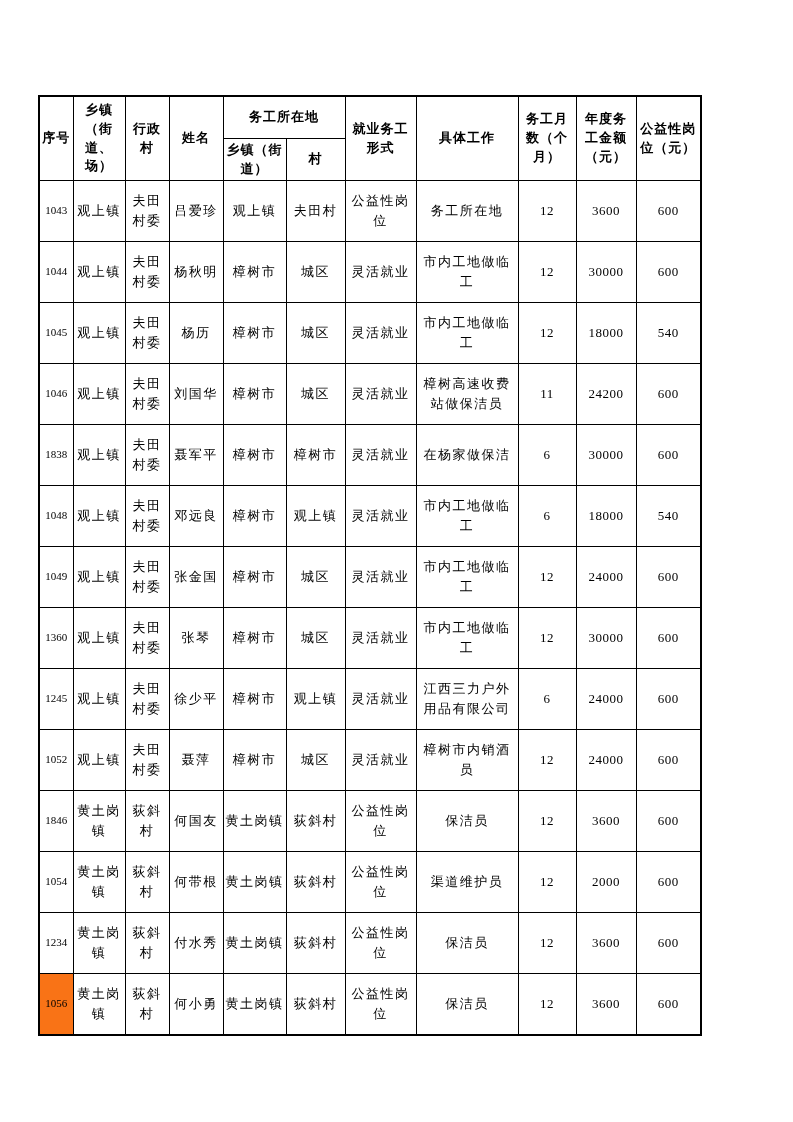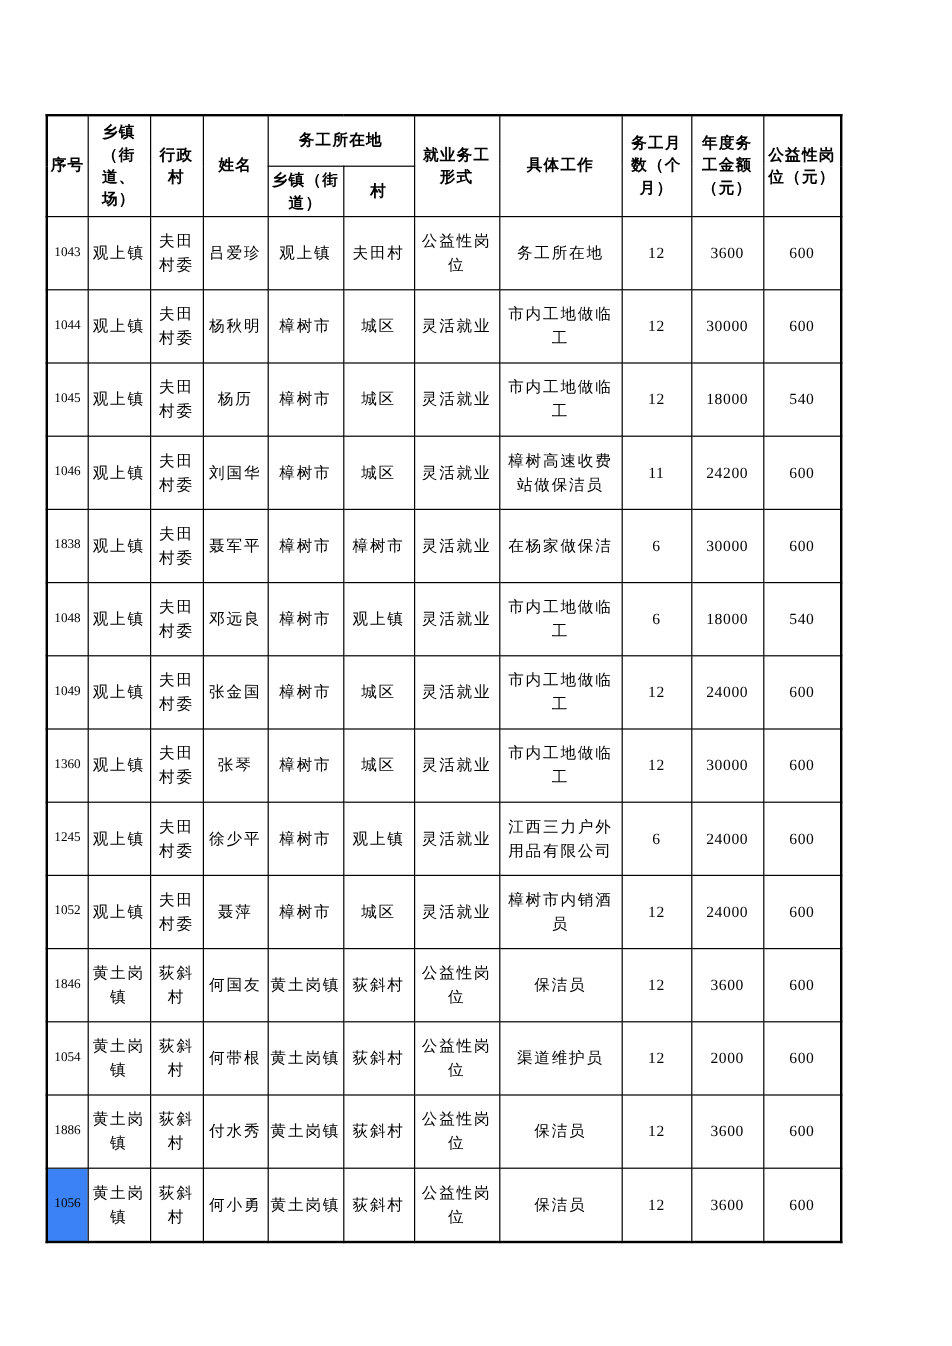--- a/index.html
+++ b/index.html
@@ -252,34 +252,34 @@
     <td>何带根</td>
     <td>黄土岗镇</td>
     <td>荻斜村</td>
     <td>公益性岗位</td>
     <td>渠道维护员</td>
     <td class="c-num">12</td>
     <td class="c-num">2000</td>
     <td class="c-num">600</td>
   </tr>
         <tr>
-    <td class="c-id">1886</td>
+    <td class="c-id">1234</td>
     <td>黄土岗镇</td>
     <td>荻斜村</td>
     <td>付水秀</td>
     <td>黄土岗镇</td>
     <td>荻斜村</td>
     <td>公益性岗位</td>
     <td>保洁员</td>
     <td class="c-num">12</td>
     <td class="c-num">3600</td>
     <td class="c-num">600</td>
   </tr>
         <tr>
-    <td class="c-id" style="background-color: #3b82f6;">1056</td>
+    <td class="c-id" style="background-color: #f97316;">1056</td>
     <td>黄土岗镇</td>
     <td>荻斜村</td>
     <td>何小勇</td>
     <td>黄土岗镇</td>
     <td>荻斜村</td>
     <td>公益性岗位</td>
     <td>保洁员</td>
     <td class="c-num">12</td>
     <td class="c-num">3600</td>
     <td class="c-num">600</td>

